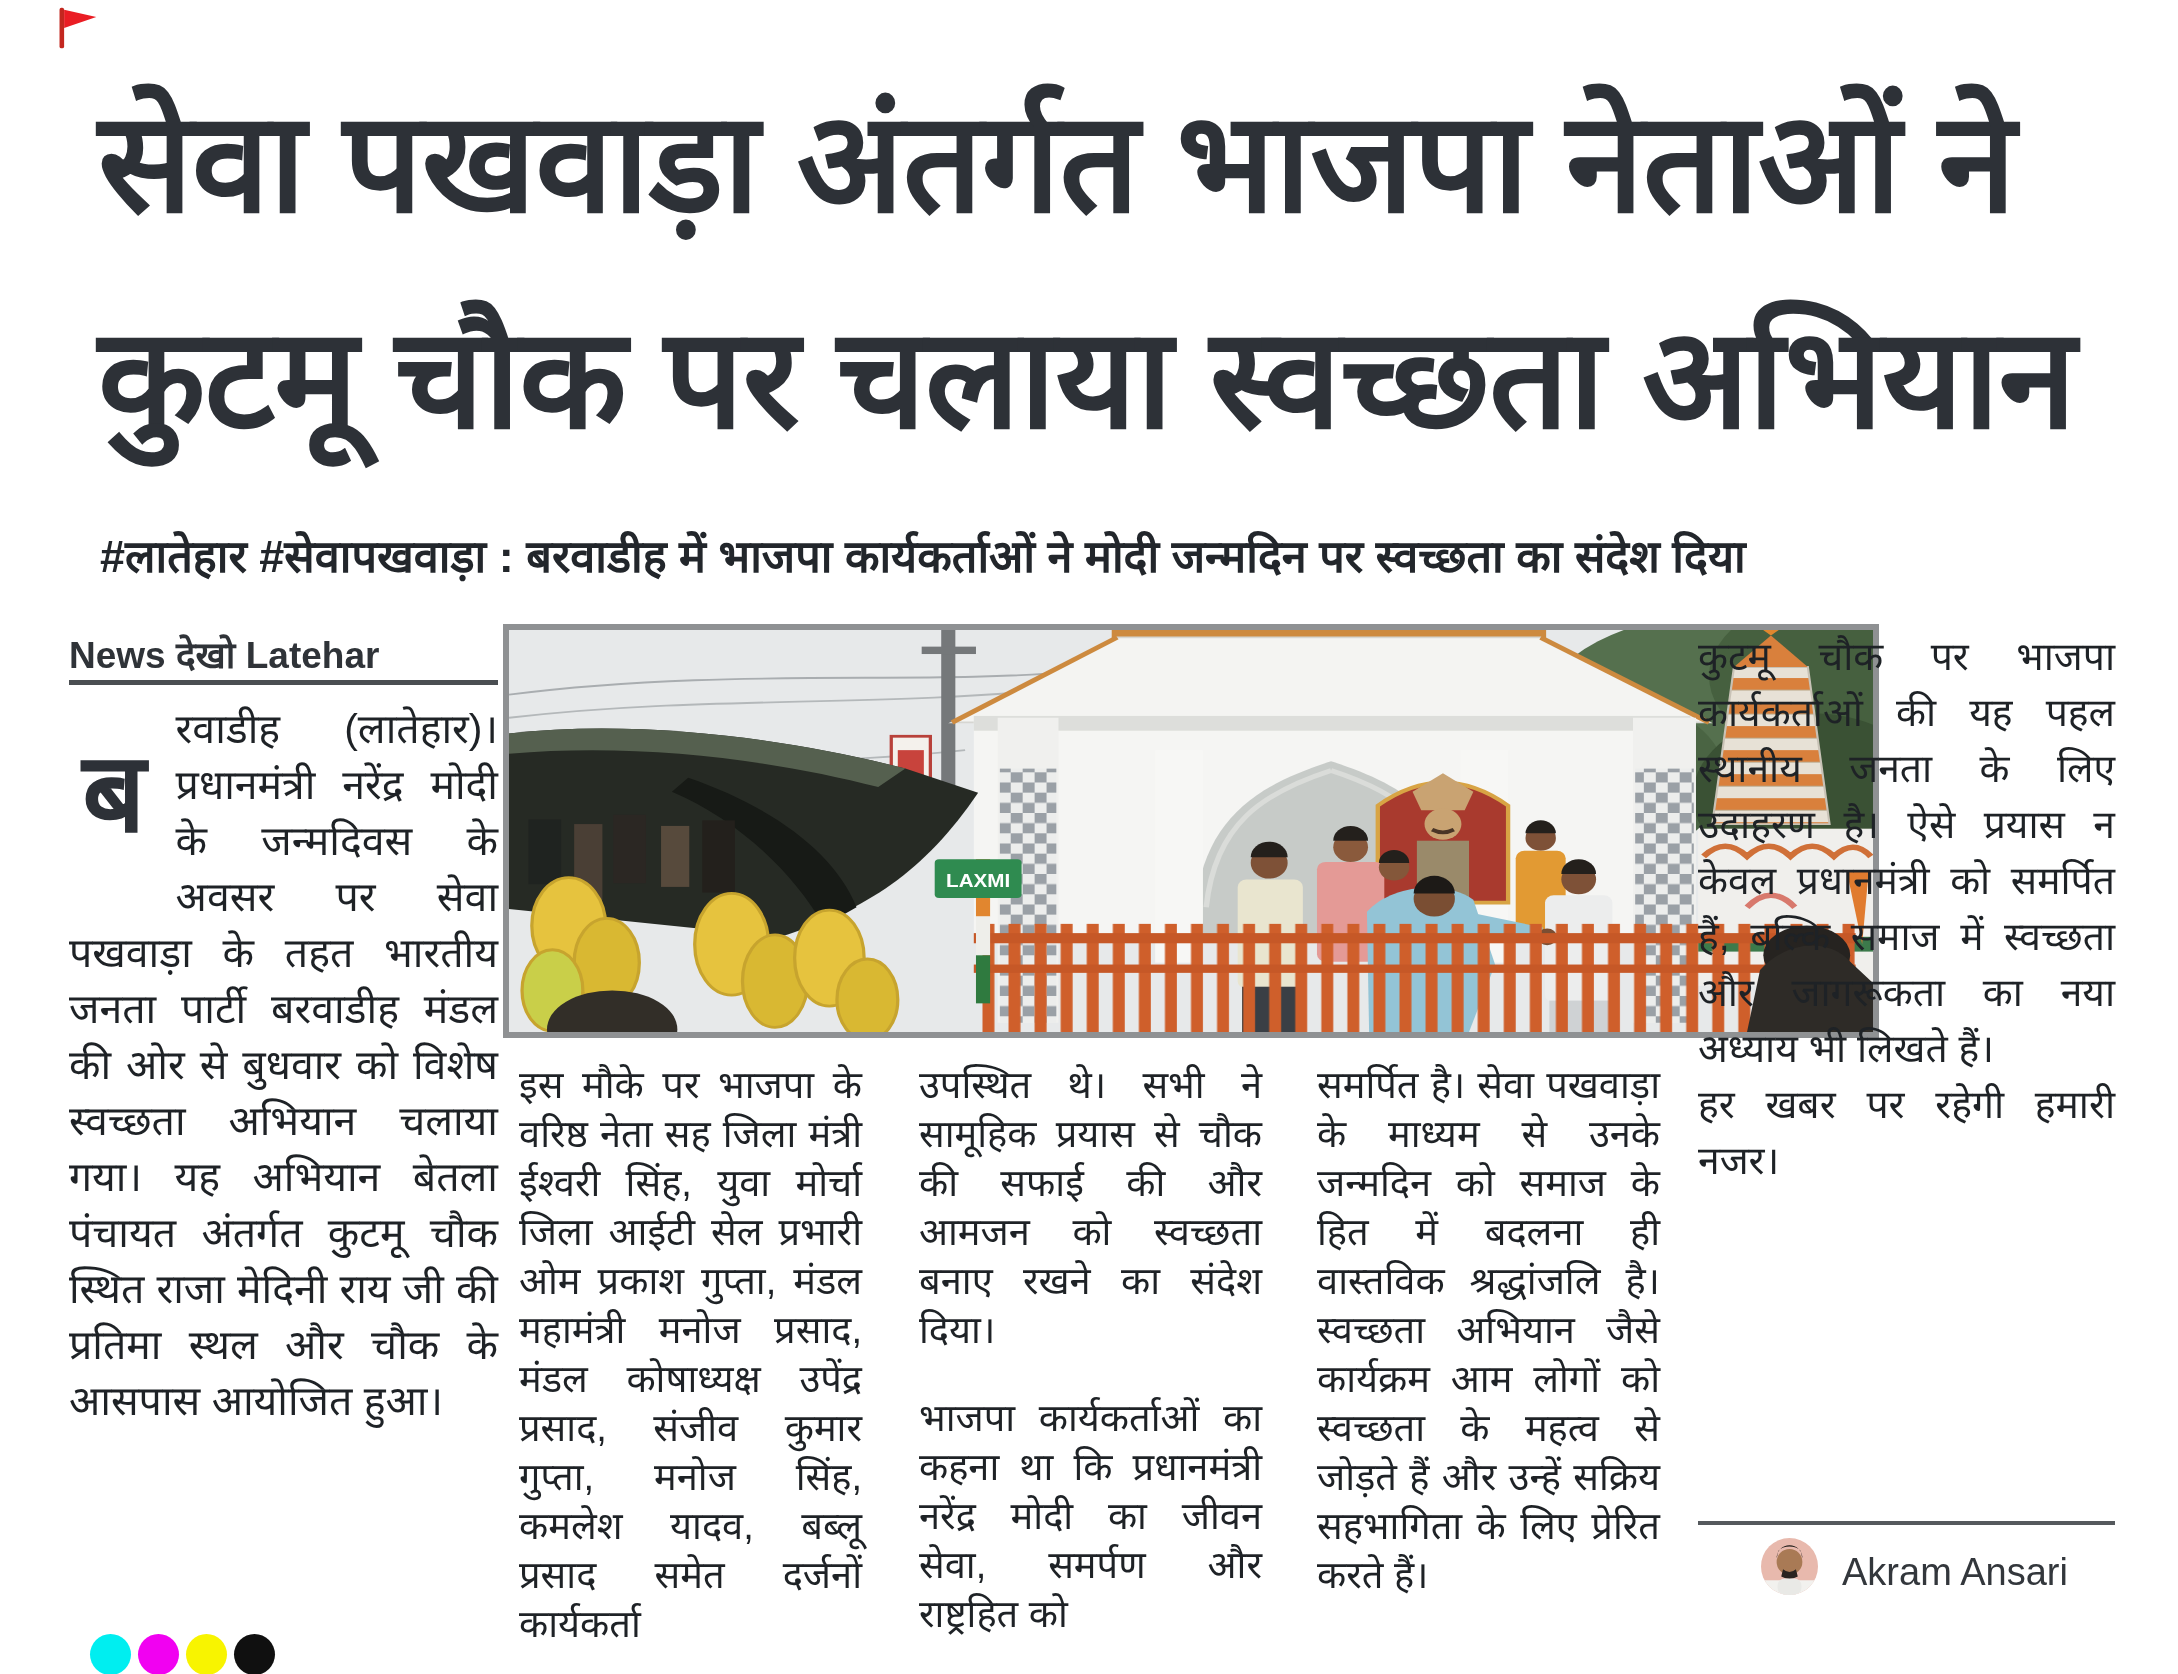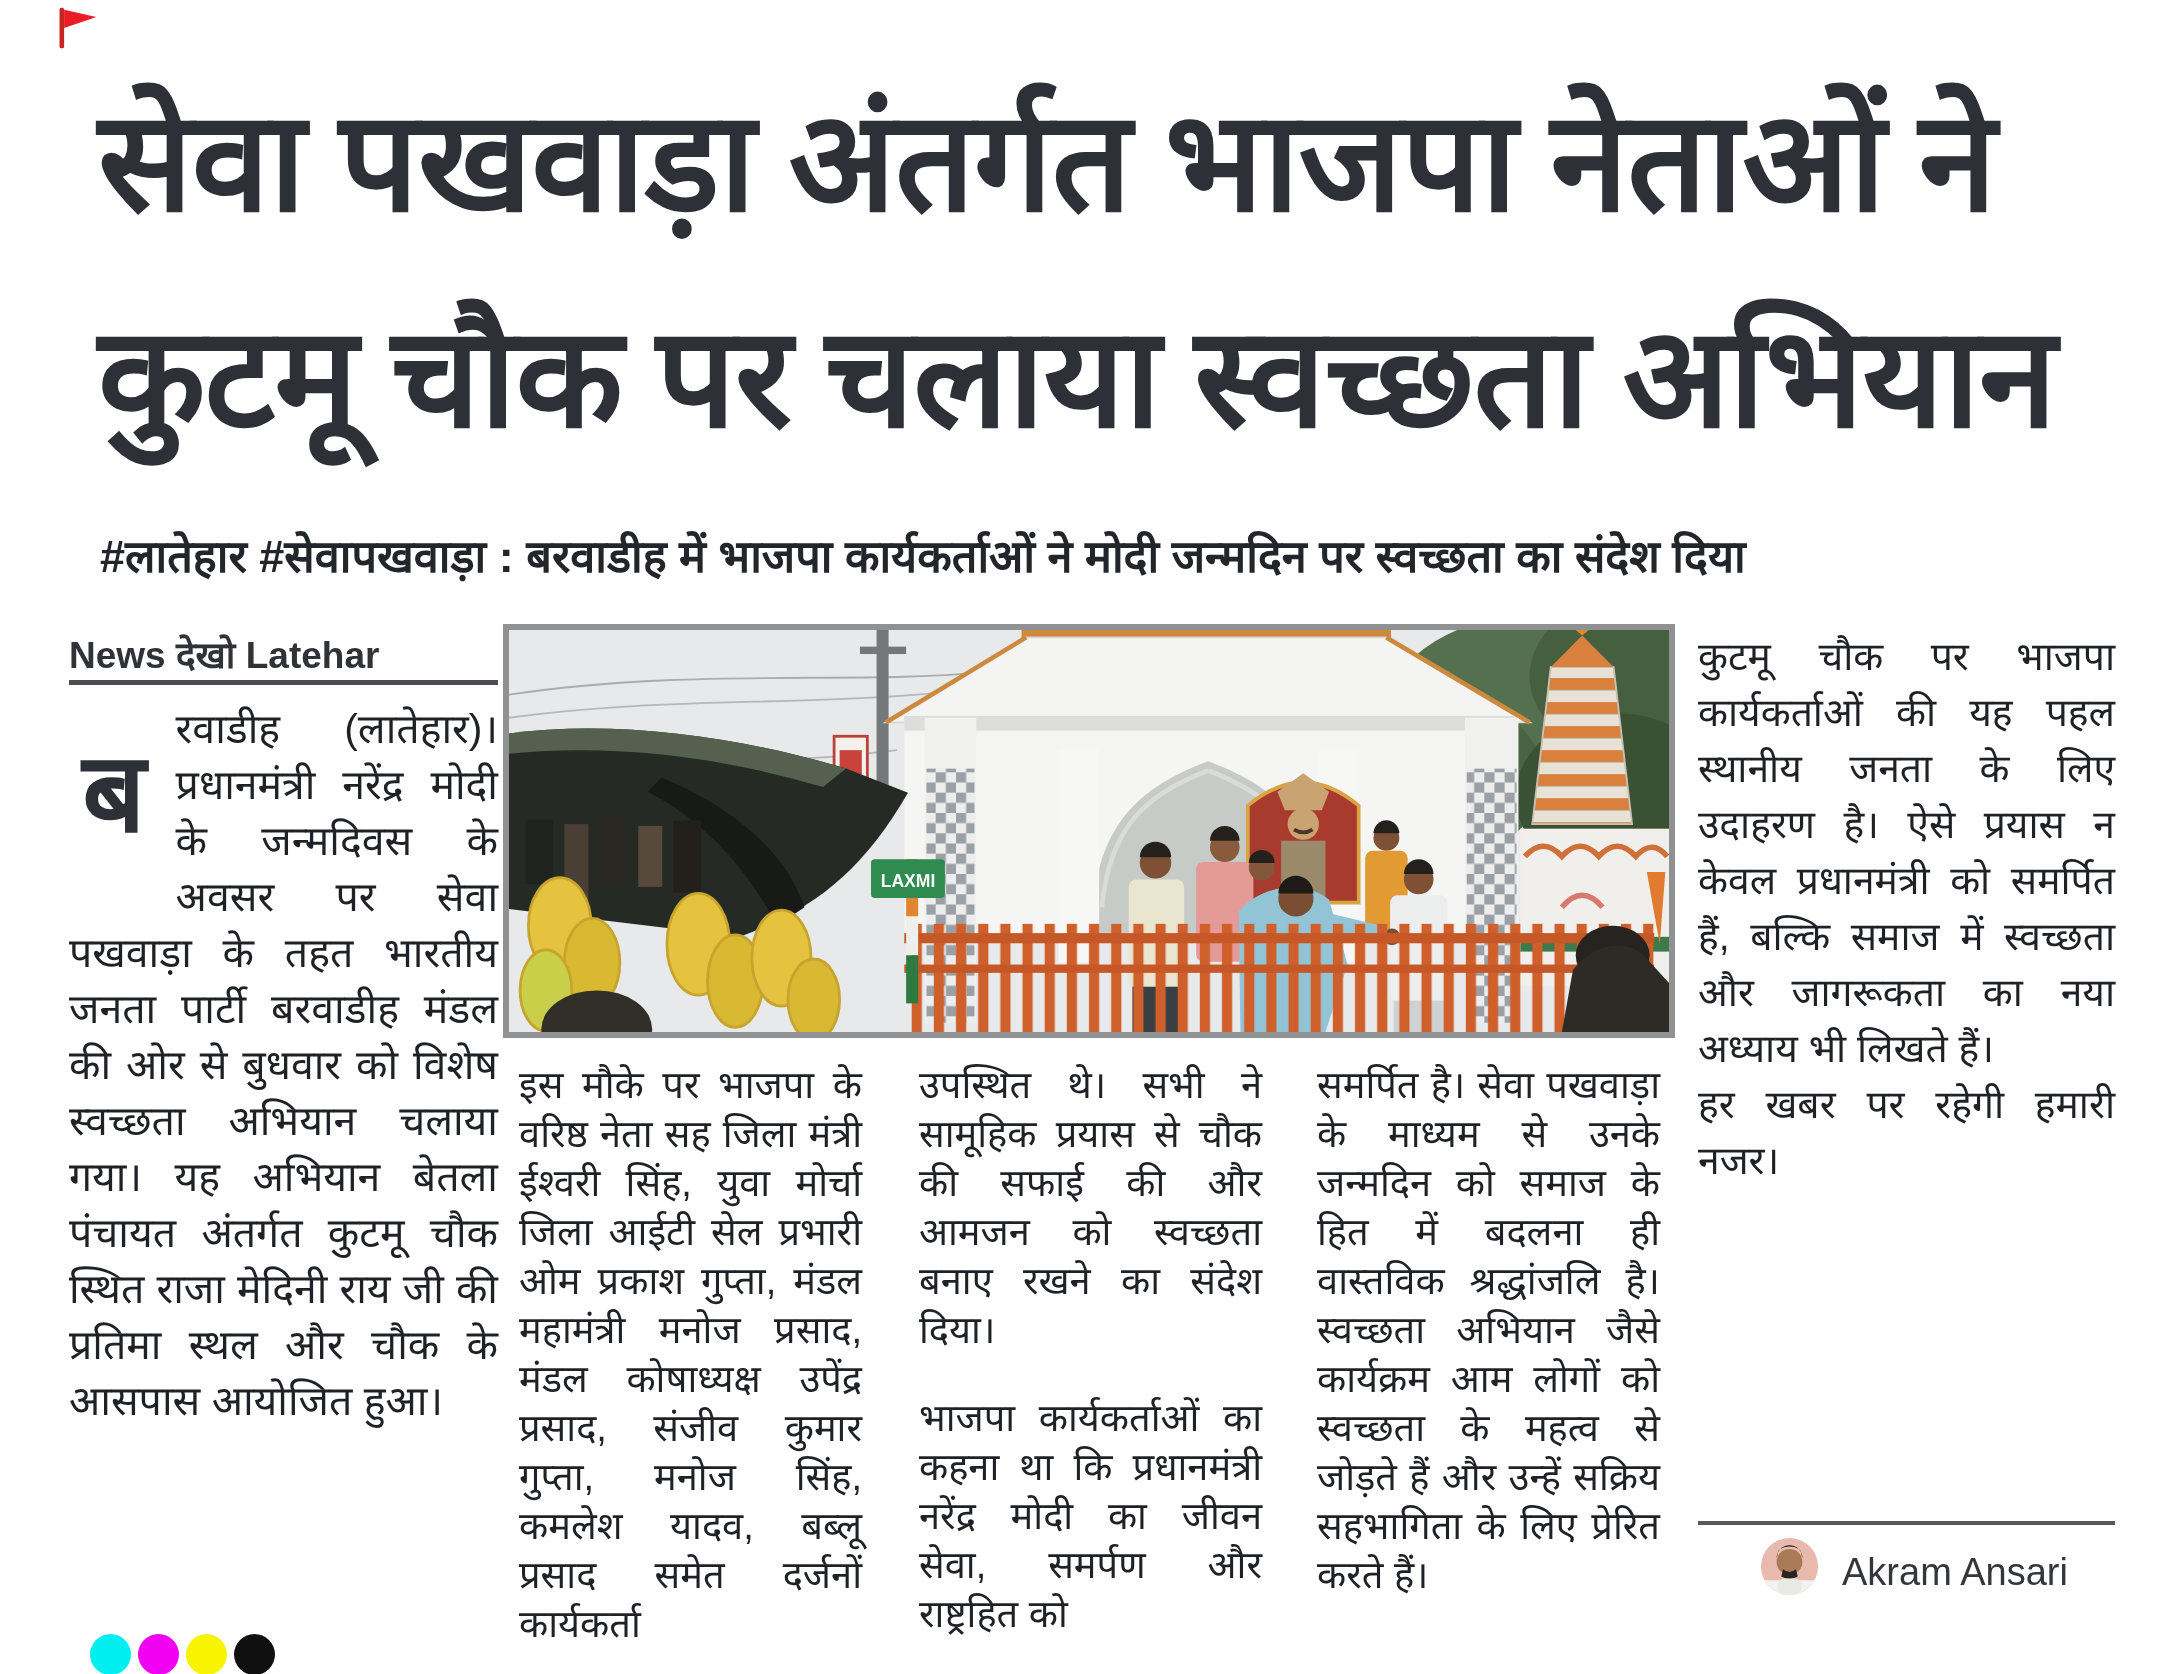--- a/index.html
+++ b/index.html
@@ -13,21 +13,20 @@
 
   
   #flag-icon{left:54px;top:5.5px;width:46px;height:44px;}
 
   
   .headline{
     left:98px;top:55px;width:2030px;
     font-size:140px;font-weight:800;color:#2d3137;
     line-height:216px;white-space:nowrap;
     letter-spacing:-0.9px;
-    font-family:Liberation Serif, serif;
   }
   #headline2{top:271px;}
 
   
   .subheadline{
     left:100px;top:524px;width:2049px;
     font-size:45px;font-weight:700;color:#22262b;
     white-space:nowrap;
   }
 
@@ -44,21 +43,21 @@
   }
   .col-left p{margin:0;}
   .dropcap{
     float:left;width:90px;height:172px;margin:5.5px 16.6px 0 0;
     font-size:111px;line-height:172px;font-weight:700;color:#2d3137;
     text-align:center;
   }
 
   
   .photo{
-    left:503px;top:624px;width:1172px;height:414px;
+    left:503px;top:624px;width:1376px;height:414px;
     border:6.5px solid #8f9193;box-sizing:border-box;background:#e7e9ea;
   }
   .photo svg{display:block;width:100%;height:100%;}
 
   
   .bcol{
     top:1045px;width:375px;height:535px;
     font-size:38px;line-height:49px;text-align:justify;color:#1e2226;
   }
   .bcol p{margin:16px;}

